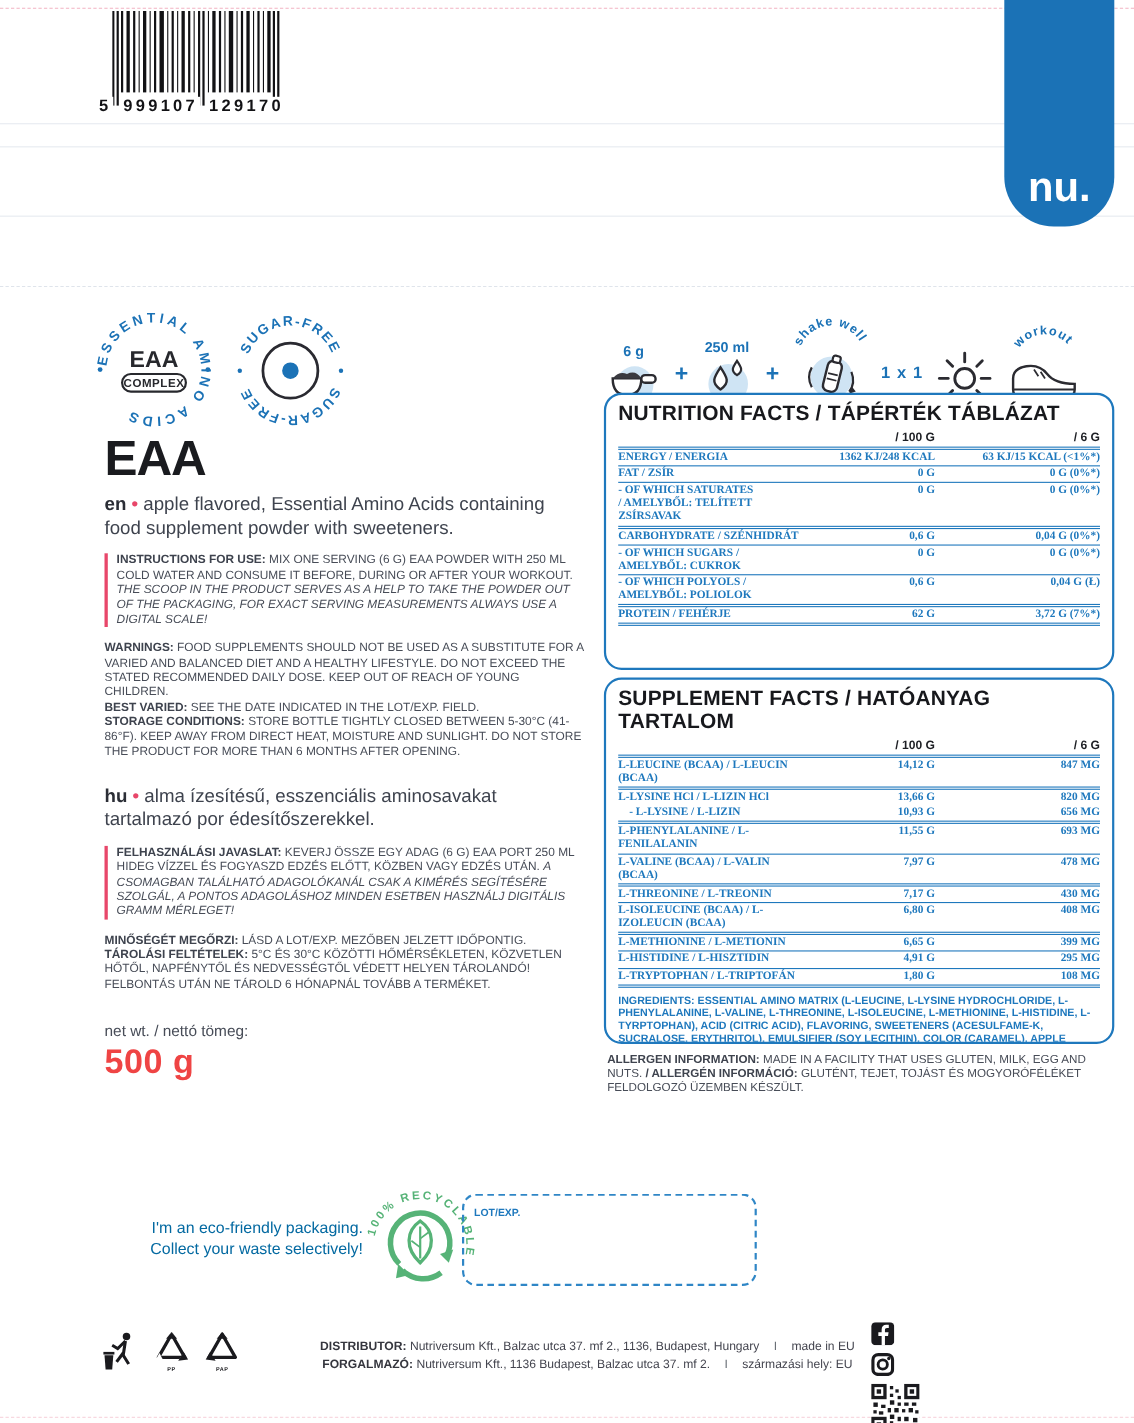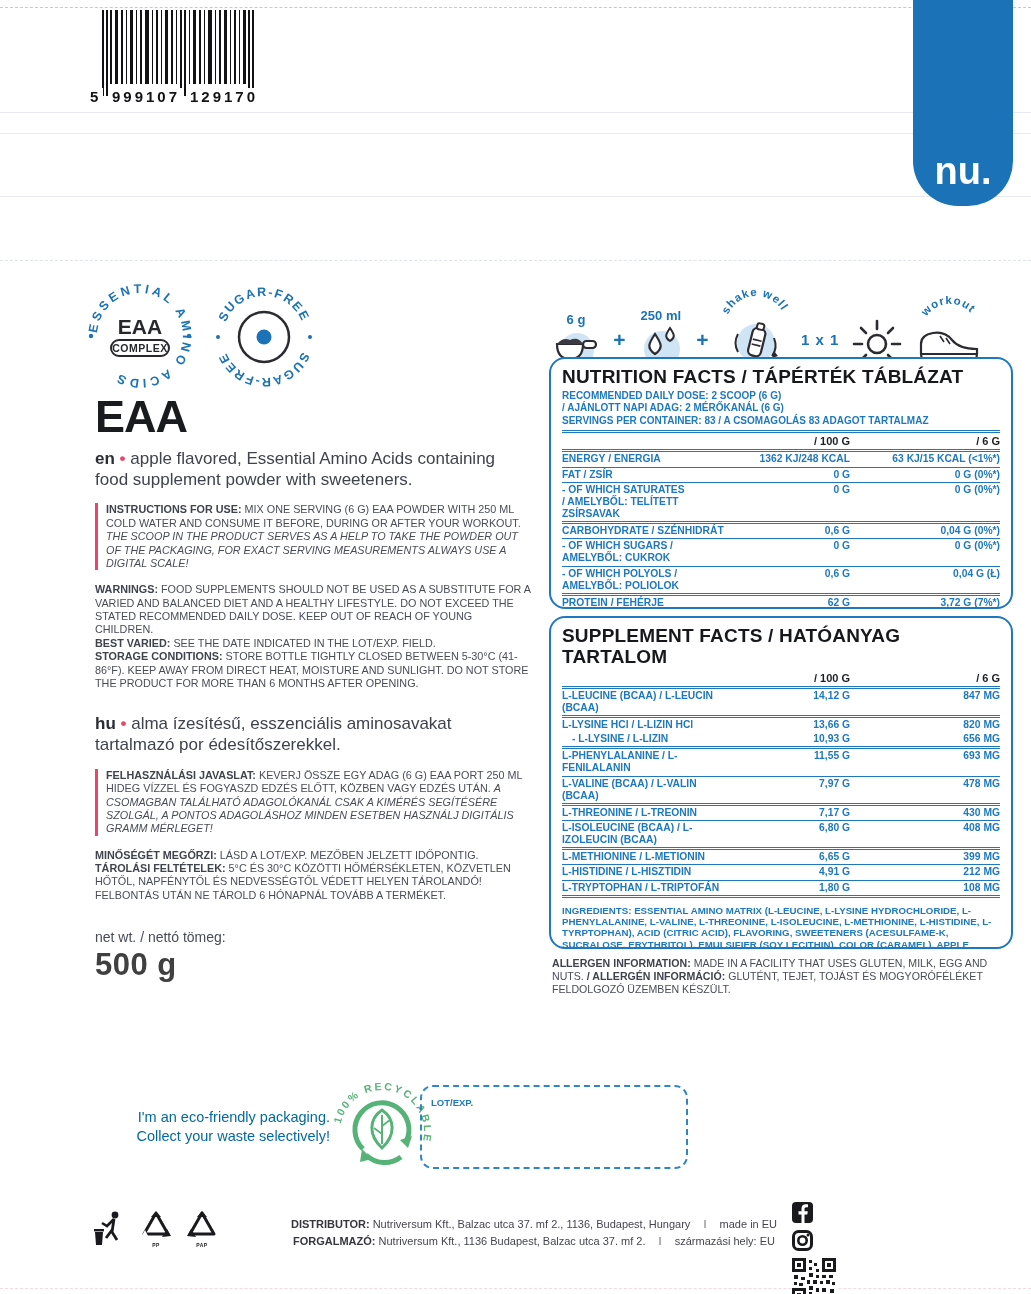--- a/index.html
+++ b/index.html
@@ -45,32 +45,32 @@
   .desc{font-size:17px;line-height:1.22;color:#3e434e;margin:0 0 13px 0;}
   .desc b{color:#2b2e36;}
   .dot{color:#e8476a;font-weight:bold;}
   .para{font-size:10.8px;line-height:1.24;margin:0 0 13px 0;color:#474c57;}
   .para b{color:#3e434e;}
   .redbar{border-left:3px solid #e8476a;padding-left:8px;}
   .para i{font-style:italic;}
   .warn-gap{margin-bottom:24px;}
   .netwt{margin-top:27px;}
   .netwt-label{font-size:14px;color:#474c57;}
-  .netwt-value{font-size:31px;color:#404040;font-weight:bold;letter-spacing:0.5px;margin-top:2px;}
+  .netwt-value{font-size:31px;color:#ef4444;font-weight:bold;letter-spacing:0.5px;margin-top:2px;}
 
   
   .factbox{position:absolute;left:549px;width:464px;border:2.5px solid #1e78bd;border-radius:16px;
            padding:7px 11px;box-sizing:border-box;background:#fff;overflow:hidden;z-index:1;}
   .nut-box{top:357px;height:252px;}
   .sup-box{top:616px;height:333px;}
   .fact-title{font-size:19px;font-weight:bold;color:#17181c;letter-spacing:0.2px;line-height:1.1;margin:1px 0 2px 0;}
   .nut-subs{color:#1e78bd;font-weight:bold;font-size:10px;line-height:1.25;border-bottom:3px double #1e78bd;padding-bottom:3px;}
   .thead{display:flex;font-weight:bold;color:#1d1f24;font-size:11px;border-bottom:3px double #1e78bd;padding:2px 0;}
   .trow{display:flex;align-items:flex-start;padding:1px 0;font-weight:bold;color:#1e78bd;
-        font-size:10.3px;line-height:1.18;}
+        font-size:10.3px;line-height:1.18;font-family:Liberation Serif, serif;}
   .sep-thin{border-bottom:1px solid #1e78bd;}
   .sep-double{border-bottom:3px double #1e78bd;}
   .sep-none{border-bottom:none;}
   .tname{flex:1;}
   .indent .tname{padding-left:10px;}
   .tv{text-align:right;}
   .tv1{width:120px;}
   .tv2{width:150px;}
   .ingredients{margin-top:7px;color:#1e78bd;font-weight:bold;font-size:9.7px;line-height:1.17;}
   .ingredients .blk{display:block;}
@@ -299,25 +299,20 @@
     </div>
 
     <div class="netwt">
       <div class="netwt-label">net wt. / nettó tömeg:</div>
       <div class="netwt-value">500 g</div>
     </div>
   </div>
 
   <div class="factbox nut-box">
     <div class="fact-title">NUTRITION FACTS / TÁPÉRTÉK TÁBLÁZAT</div>
-    <div class="nut-subs">
-      <div>RECOMMENDED DAILY DOSE: 2 SCOOP (6 G)</div>
-      <div>/ AJÁNLOTT NAPI ADAG: 2 MÉRŐKANÁL (6 G)</div>
-      <div>SERVINGS PER CONTAINER: 83 / A CSOMAGOLÁS 83 ADAGOT TARTALMAZ</div>
-    </div>
     <div class="thead">
       <div class="tname"></div>
       <div class="tv tv1">/ 100 G</div>
       <div class="tv tv2">/ 6 G</div>
     </div>
     <div id="nutrition-rows">
         <div class="trow sep-thin">
           <div class="tname">ENERGY / ENERGIA</div>
           <div class="tv tv1">1362 KJ/248 KCAL</div>
           <div class="tv tv2">63 KJ/15 KCAL (&lt;1%*)</div>
@@ -400,21 +395,21 @@
           <div class="tv tv2">408 MG</div>
         </div>
         <div class="trow sep-thin">
           <div class="tname">L-METHIONINE / L-METIONIN</div>
           <div class="tv tv1">6,65 G</div>
           <div class="tv tv2">399 MG</div>
         </div>
         <div class="trow sep-thin">
           <div class="tname">L-HISTIDINE / L-HISZTIDIN</div>
           <div class="tv tv1">4,91 G</div>
-          <div class="tv tv2">212 MG</div>
+          <div class="tv tv2">295 MG</div>
         </div>
         <div class="trow sep-double">
           <div class="tname">L-TRYPTOPHAN / L-TRIPTOFÁN</div>
           <div class="tv tv1">1,80 G</div>
           <div class="tv tv2">108 MG</div>
         </div>
       </div>
     <div class="ingredients">
       <span class="blk"><b>INGREDIENTS:</b>
         <span>ESSENTIAL AMINO MATRIX (L-LEUCINE, L-LYSINE HYDROCHLORIDE, L-PHENYLALANINE, L-VALINE, L-THREONINE, L-ISOLEUCINE, L-METHIONINE, L-HISTIDINE, L-TYRPTOPHAN), ACID (CITRIC ACID), FLAVORING, SWEETENERS (ACESULFAME-K, SUCRALOSE, ERYTHRITOL), EMULSIFIER (</span><u>SOY</u><span> LECITHIN), COLOR (CARAMEL), APPLE FRUIT POWDER (0,1%).</span></span>

